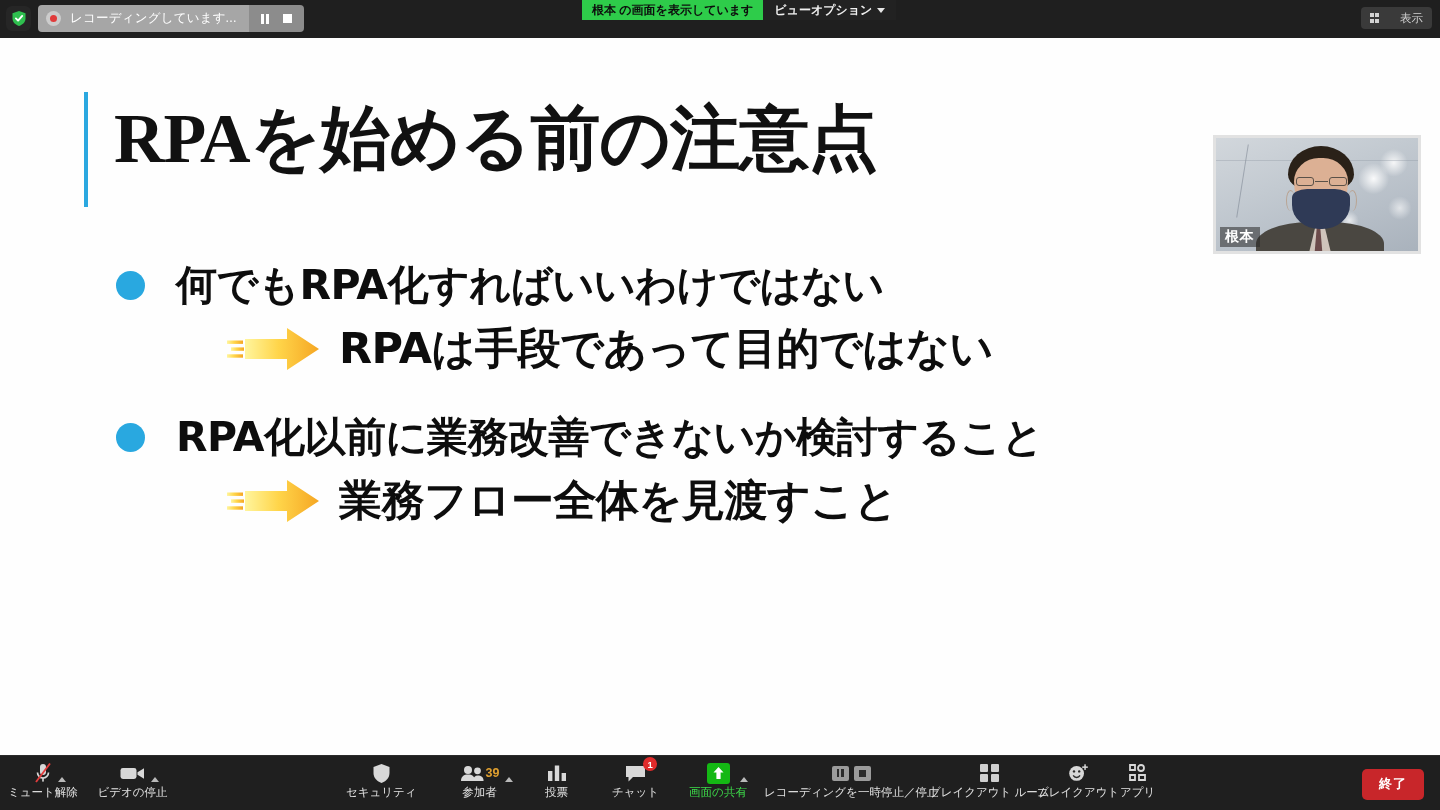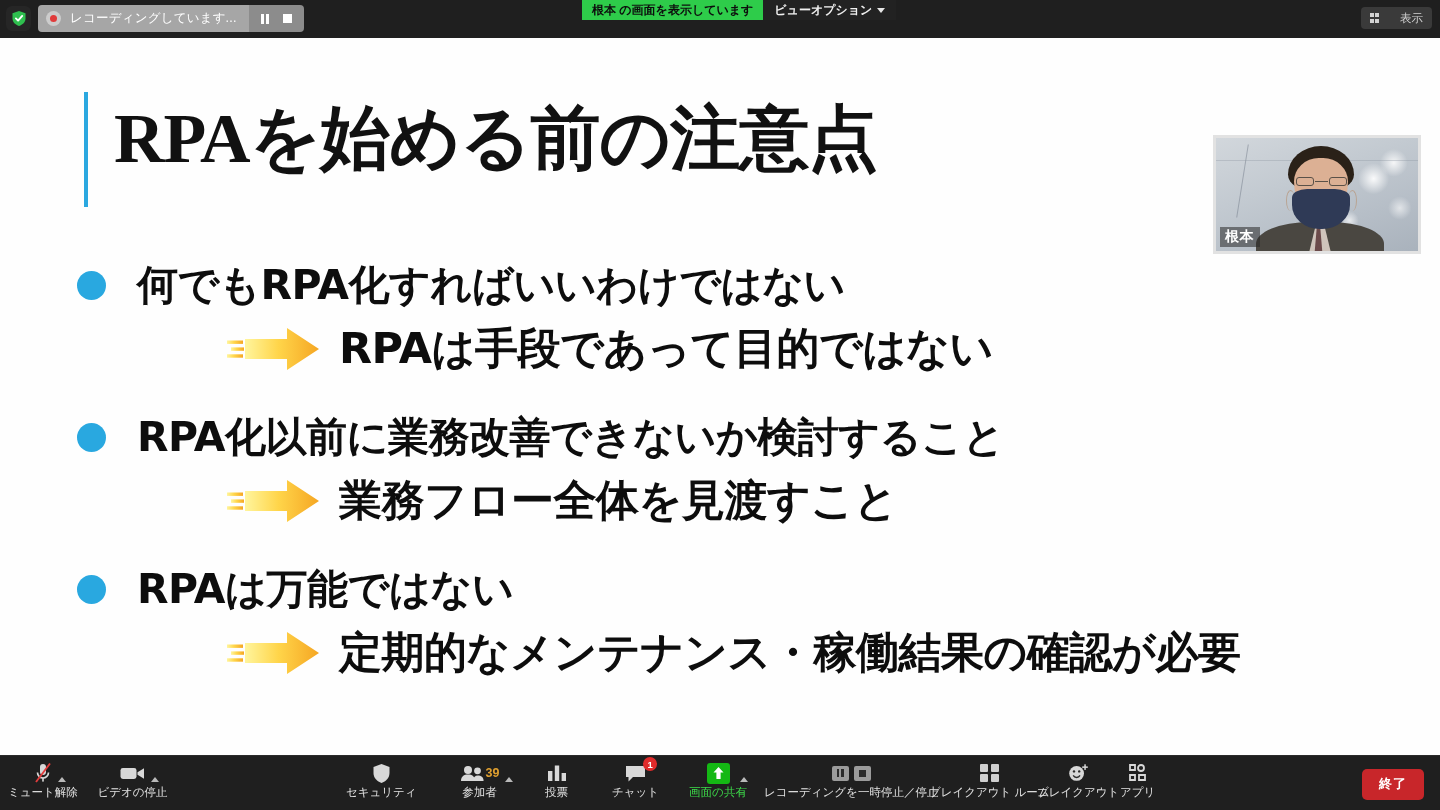--- a/index.html
+++ b/index.html
@@ -189,21 +189,21 @@
     position: absolute;
     left: 0; top: 218px;
     width: 1440px;
   }
   .bullet-group {
     margin-bottom: 28px;
   }
   .bullet-row {
     display: flex;
     align-items: center;
-    padding-left: 77px;
+    padding-left: 116px;
     height: 58px;
   }
   .bullet-dot {
     width: 29px; height: 29px;
     border-radius: 50%;
     background: #29a8e0;
     flex: 0 0 auto;
     margin-right: 31px;
   }
   .bullet-text {
@@ -550,35 +550,20 @@
           <svg class="arrow-icon" width="96" height="46" viewBox="0 0 96 46">
             <path d="M20 13 H62 V2 L94 23 L62 44 V33 H20 Z" fill="url(#ag1)"></path>
             <rect x="2" y="14.5" width="16" height="3.4" fill="url(#ag1)"></rect>
             <rect x="6" y="21.4" width="13" height="3.4" fill="url(#ag1)"></rect>
             <rect x="2" y="28.3" width="16" height="3.4" fill="url(#ag1)"></rect>
           </svg>
           <span class="arrow-text">業務フロー全体を見渡すこと</span>
         </div>
       </div>
 
-      <div class="bullet-group">
-        <div class="bullet-row">
-          <span class="bullet-dot"></span>
-          <span class="bullet-text">RPAは万能ではない</span>
-        </div>
-        <div class="arrow-row">
-          <svg class="arrow-icon" width="96" height="46" viewBox="0 0 96 46">
-            <path d="M20 13 H62 V2 L94 23 L62 44 V33 H20 Z" fill="url(#ag1)"></path>
-            <rect x="2" y="14.5" width="16" height="3.4" fill="url(#ag1)"></rect>
-            <rect x="6" y="21.4" width="13" height="3.4" fill="url(#ag1)"></rect>
-            <rect x="2" y="28.3" width="16" height="3.4" fill="url(#ag1)"></rect>
-          </svg>
-          <span class="arrow-text">定期的なメンテナンス・稼働結果の確認が必要</span>
-        </div>
-      </div>
 
     </div>
   </div>
 
   <div class="self-video">
     <div class="video-scene">
       <div class="video-wall-line"></div>
       <div class="video-wall-line2"></div>
       <div class="person-body"></div>
       <div class="person-shirt"></div>

